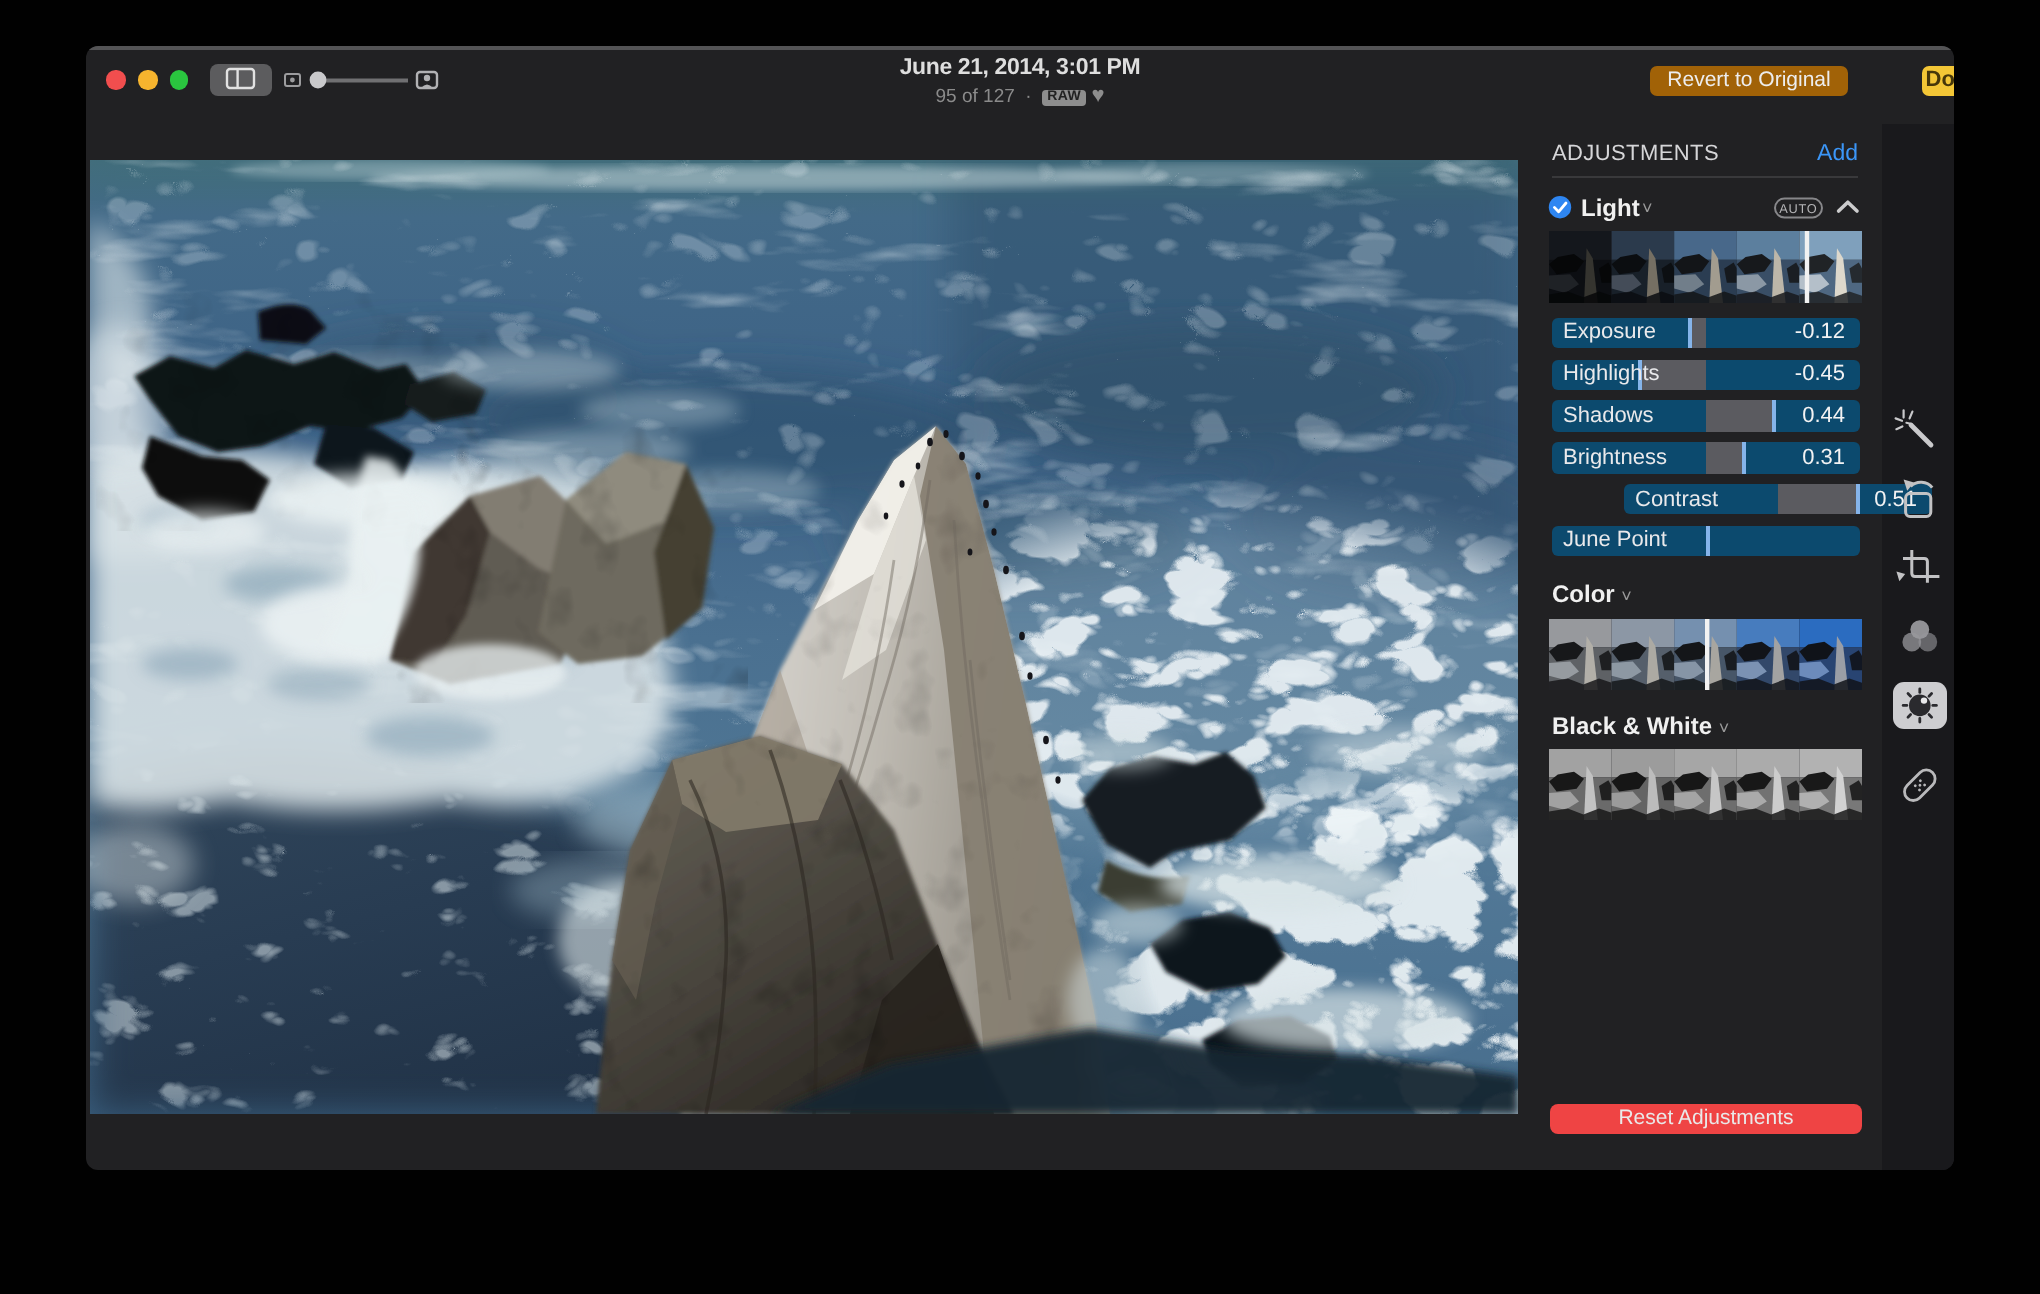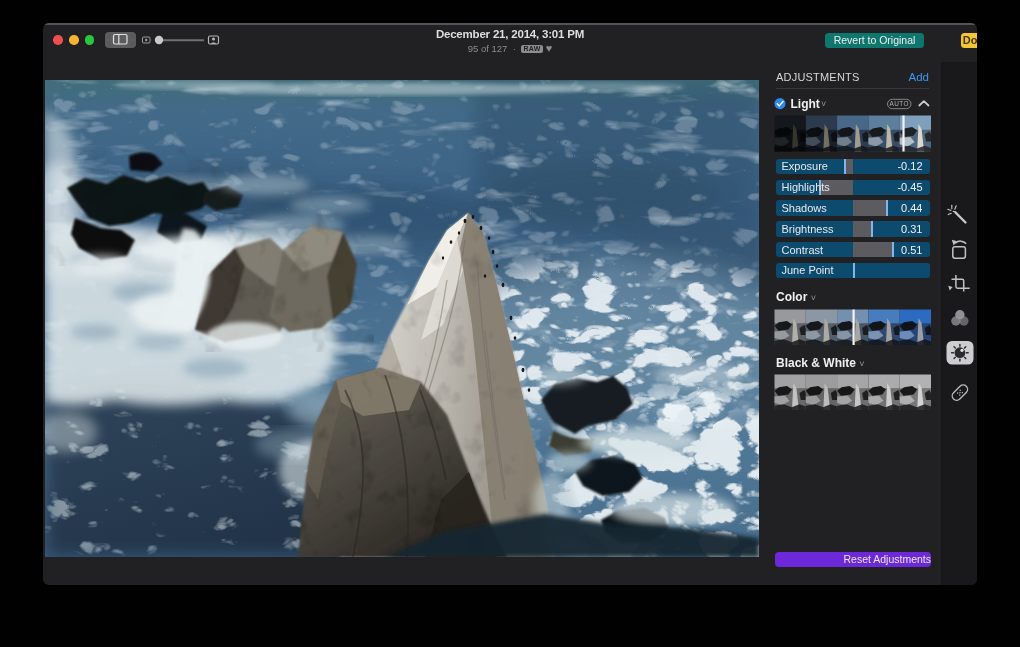--- a/index.html
+++ b/index.html
@@ -3,49 +3,49 @@
 <meta charset="utf-8">
 <style>
   html,body{margin:0;padding:0;background:#000;width:1020px;height:647px;overflow:hidden;}
   *{box-sizing:border-box;font-family:"Liberation Sans",sans-serif;}
   #stage{position:relative;width:1020px;height:647px;background:#010101;}
   #win{position:absolute;left:43px;top:23px;width:934px;height:562px;background:#212123;border-radius:6px;overflow:hidden;}
   #topline{position:absolute;left:0;top:0;width:934px;height:1.5px;background:#545456;border-radius:6px 6px 0 0;}
   #toolstrip{position:absolute;left:898px;top:39px;width:36px;height:523px;background:#19191c;}
   .tl{position:absolute;top:12px;width:9.5px;height:9.5px;border-radius:50%;}
   #sbtoggle{position:absolute;left:61.5px;top:8.5px;width:31px;height:16px;background:#5c5c5e;border-radius:4px;}
-  #revert{position:absolute;left:782px;top:9.5px;width:99px;height:15.5px;background:#0f766e;border-radius:3.5px;color:#ededee;font-size:10.5px;line-height:15px;text-align:center;}
+  #revert{position:absolute;left:782px;top:9.5px;width:99px;height:15.5px;background:#a16207;border-radius:3.5px;color:#ededee;font-size:10.5px;line-height:15px;text-align:center;}
   #done{position:absolute;left:889.5px;top:9.5px;width:32px;height:15.5px;background:#f3c636;border-radius:3.5px;color:#46370a;font-size:11px;font-weight:bold;line-height:15.5px;text-align:center;margin-left:28px;}
   #title{position:absolute;left:0;top:5px;width:934px;text-align:center;color:#dedede;font-size:11.5px;font-weight:bold;letter-spacing:-0.2px;}
   #subtitle{position:absolute;left:0;top:19px;width:934px;text-align:center;color:#8b8b8b;font-size:9.5px;}
   .rawbadge{display:inline-block;background:#8d8d8d;color:#222;font-size:7px;font-weight:bold;border-radius:2px;padding:0.5px 2.5px;vertical-align:1px;letter-spacing:0.2px;}
   .heart{color:#8d8d8d;font-size:11px;}
   #adjhdr{position:absolute;left:733px;top:48px;color:#d6d6d8;font-size:11px;font-weight:normal;letter-spacing:0.2px;}
   #addlink{position:absolute;left:733px;top:47.5px;width:153px;text-align:right;color:#3b96f7;font-size:11.5px;font-weight:normal;}
   #sep1{position:absolute;left:733px;top:64.5px;width:153px;height:1px;background:#39393b;}
   .slider{position:absolute;left:732.5px;width:154px;height:15.4px;background:#0c4a6e;border-radius:3px;color:#e9e9eb;font-size:11px;overflow:hidden;}
   .slider .lab{position:absolute;left:6px;top:1.6px;}
   .slider .val{position:absolute;right:7px;top:1.6px;color:#f2f2f3;}
   .slider .fill{position:absolute;top:0;height:100%;background:#5b5b60;}
   .slider .mark{position:absolute;top:0;width:2.2px;height:100%;background:#85b4ea;}
   .seclabel{position:absolute;left:733px;color:#f0f0f0;font-size:12px;font-weight:bold;}
   .chev{color:#9a9a9a;font-weight:normal;font-size:9px;}
-  #resetbtn{position:absolute;left:732px;top:528.5px;width:156px;height:15px;background:#6d28d9;border-radius:4px;color:#e9e9e9;font-size:10.5px;line-height:14.5px;text-align:right;}
+  #resetbtn{position:absolute;left:732px;top:528.5px;width:156px;height:15px;background:#ef4444;border-radius:4px;color:#e9e9e9;font-size:10.5px;line-height:14.5px;text-align:center;}
 </style>
 </head>
 <body>
 <div id="stage">
   <div id="win">
     <div id="topline"></div>
     <div id="toolstrip"></div>
     <div class="tl" style="left:10px;background:#f14e4e;"></div>
     <div class="tl" style="left:26px;background:#f6b42e;"></div>
     <div class="tl" style="left:41.7px;background:#2ac63f;"></div>
     <div id="sbtoggle"></div>
-    <div id="title">December 21, 2014, 3:01 PM</div>
+    <div id="title">June 21, 2014, 3:01 PM</div>
     <div id="subtitle">95 of 127&nbsp;&nbsp;·&nbsp;&nbsp;<span class="rawbadge">RAW</span> <span class="heart">♥</span></div>
     <div id="revert">Revert to Original</div>
     <div id="done">Done</div>
     <div id="adjhdr">ADJUSTMENTS</div>
     <div id="addlink">Add</div>
     <div id="sep1"></div>
     <div class="slider" style="top:135.8px;">
         <div class="fill" style="left:68.2px;width:9.1px;"></div>
         <div class="mark" style="left:68.2px;"></div>
         <div class="lab">Exposure</div>
@@ -62,21 +62,21 @@
         <div class="mark" style="left:110.7px;"></div>
         <div class="lab">Shadows</div>
         <div class="val">0.44</div>
       </div>
     <div class="slider" style="top:198.2px;">
         <div class="fill" style="left:77.3px;width:18.2px;"></div>
         <div class="mark" style="left:95.5px;"></div>
         <div class="lab">Brightness</div>
         <div class="val">0.31</div>
       </div>
-    <div class="slider" style="top:219.0px;">
+    <div class="slider" style="top:219.0px;margin-left:36px;">
         <div class="fill" style="left:77.3px;width:38.8px;"></div>
         <div class="mark" style="left:116.1px;"></div>
         <div class="lab">Contrast</div>
         <div class="val">0.51</div>
       </div>
     <div class="slider" style="top:239.8px;">
         <div class="mark" style="left:77.3px;"></div>
         <div class="lab">June Point</div>
       </div>
     <div class="seclabel" style="top:267px;">Color <span class="chev">˅</span></div>

